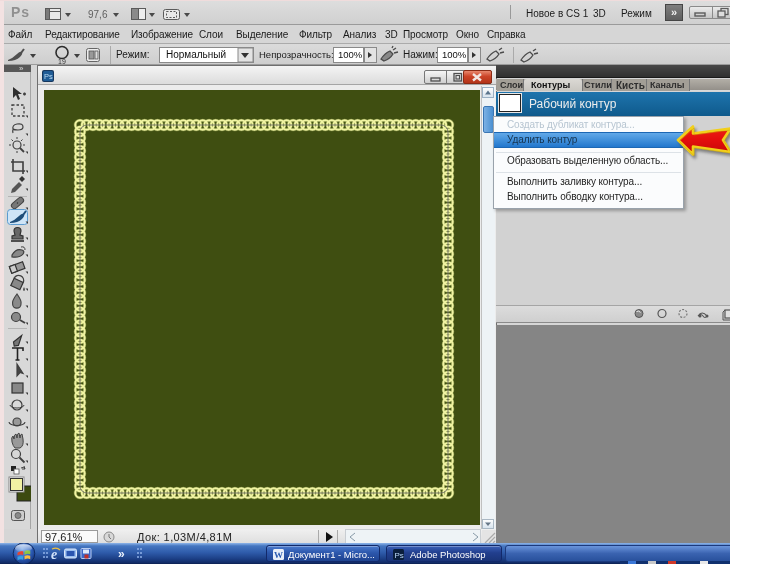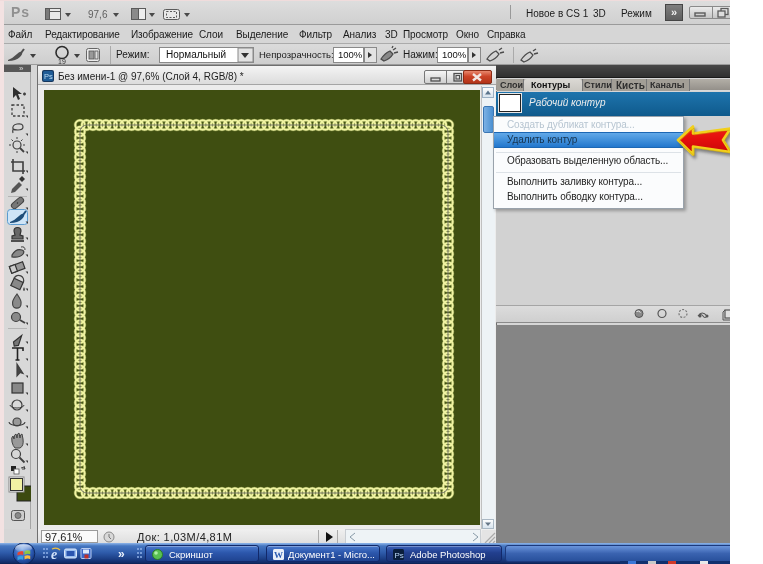--- a/index.html
+++ b/index.html
@@ -251,21 +251,20 @@
 </svg>
 
 <div class="abs" id="wsp"></div>
 <div class="abs" id="docwin"></div>
 <div class="abs" id="doctitle"></div>
 <svg class="abs" style="left:42px;top:70px" width="12" height="12" viewBox="0 0 12 12">
  <rect width="12" height="12" rx="2" fill="#16375e"></rect>
  <rect x="1" y="1" width="10" height="10" rx="1.5" fill="#1f5c96"></rect>
  <text x="2" y="9" font-size="7.5" fill="#bcdcf4" font-family="Liberation Sans">Ps</text>
 </svg>
-<div class="txt" style="left:58px;top:71px;font-size:10px;color:#1f1f1f">Без имени-1 @ 97,6% (Слой 4, RGB/8) *</div>
 
 <div class="abs" style="left:424px;top:70px;width:68px;height:14px;background:linear-gradient(#f6f6f6,#cfcfcf);border:1px solid #777;border-radius:2px"></div>
 <div class="abs" style="left:446px;top:70px;width:1px;height:14px;background:#777"></div>
 <div class="abs" style="left:463px;top:70px;width:29px;height:14px;background:linear-gradient(#e8886e,#cc4428 45%,#b33418);border:1px solid #8a2a14;border-radius:2px"></div>
 <svg class="abs" style="left:424px;top:70px" width="68" height="14" viewBox="0 0 68 14">
  <rect x="7" y="8" width="9" height="3" fill="none" stroke="#4f4f4f" stroke-width="1.3"></rect>
  <rect x="30" y="3.5" width="7.5" height="7.5" fill="none" stroke="#4f4f4f" stroke-width="1.3"></rect>
  <rect x="32" y="5.5" width="3.5" height="3.5" fill="none" stroke="#4f4f4f" stroke-width="1.1"></rect>
  <path d="M49,4 l8,6.5 M57,4 l-8,6.5" stroke="#f2e6e2" stroke-width="2.4"></path>
 </svg>
@@ -554,21 +553,21 @@
 <div class="txt" style="left:531px;top:80px;font-size:9px;font-weight:bold;color:#101010">Контуры</div>
 <div class="abs" style="left:582px;top:79px;width:30px;height:12px;background:#a29e96;border-right:1px solid #777;border-left:1px solid #777"></div>
 <div class="txt" style="left:584px;top:80px;font-size:9px;font-weight:bold;color:#2e2e2e">Стили</div>
 <div class="abs" style="left:612px;top:79px;width:35px;height:12px;background:#a29e96;border-right:1px solid #777"></div>
 <div class="txt" style="left:616px;top:80px;font-size:10px;font-weight:bold;color:#2e2e2e">Кисть</div>
 <div class="abs" style="left:647px;top:79px;width:43px;height:12px;background:#a29e96;border-right:1px solid #777"></div>
 <div class="txt" style="left:650px;top:80px;font-size:9px;font-weight:bold;color:#2e2e2e">Каналы</div>
 <div class="txt" style="left:753px;top:80px;font-size:7px;color:#222">▼</div>
 <div class="abs" id="bluerow"></div>
 <div class="abs" style="left:499px;top:94px;width:22px;height:18px;background:#fff;border:1px solid #222;box-shadow:0 0 0 1px #e8e8e8"></div>
-<div class="txt" style="left:529px;top:97px;font-size:10px;font-style:italic;color:#ececec">Рабочий контур</div>
+<div class="txt" style="left:529px;top:97px;font-size:12px;color:#ececec">Рабочий контур</div>
 <div class="abs" id="panelbody"></div>
 <div class="abs" id="paneliconbar"></div>
 <svg class="abs" style="left:630px;top:307px" width="130" height="14" viewBox="0 0 130 14">
  <circle cx="9" cy="6.5" r="4" fill="#8a8a8a" stroke="#555"></circle>
  <path d="M6.5,4.5 a3,3 0 0 1 4,1" stroke="#eee" fill="none"></path>
  <circle cx="32" cy="6.5" r="4" fill="none" stroke="#555" stroke-width="1.2"></circle>
  <circle cx="53" cy="6.5" r="4" fill="none" stroke="#777" stroke-width="1.2" stroke-dasharray="2 1.5"></circle>
  <path d="M68,9 q4,-6 9,0 q-2,3 -4,0 q-2,-3 -5,0 z" fill="none" stroke="#555" stroke-width="1.1"></path>
  <circle cx="70" cy="9" r="1.5" fill="#555"></circle>
       <circle cx="77" cy="9" r="1.5" fill="#555"></circle>
@@ -646,27 +645,20 @@
  <text x="76" y="13" font-size="12" font-weight="bold" fill="#e8f0fc" font-family="Liberation Sans">»</text>
  <g fill="#8fb0e8">
         <circle cx="96" cy="4" r="1"></circle>
         <circle cx="96" cy="8" r="1"></circle>
         <circle cx="96" cy="12" r="1"></circle>
         <circle cx="99" cy="4" r="1"></circle>
         <circle cx="99" cy="8" r="1"></circle>
         <circle cx="99" cy="12" r="1"></circle>
       </g>
 </svg>
-<div class="tbtn" style="left:145px;width:114px">
- <svg style="position:absolute;left:6px;top:3px" width="11" height="11">
-        <circle cx="5.5" cy="5.5" r="5" fill="#58c052" stroke="#2a7a28"></circle>
-        <circle cx="4" cy="4" r="1.8" fill="#aef0a8"></circle>
-      </svg>
- <span style="position:absolute;left:23px;top:1px">Скриншот</span>
-</div>
 <div class="tbtn" style="left:266px;width:114px">
  <svg style="position:absolute;left:6px;top:3px" width="11" height="11">
         <rect width="11" height="11" rx="1.5" fill="#e8eef8"></rect>
         <text x="1" y="9" font-size="9" font-weight="bold" fill="#2a5ab0" font-family="Liberation Serif">W</text>
       </svg>
  <span style="position:absolute;left:21px;top:1px">Документ1 - Micro...</span>
 </div>
 <div class="tbtn" style="left:386px;width:116px;background:linear-gradient(#3a60b8,#223f8e 45%,#1a3478)">
  <svg style="position:absolute;left:6px;top:3px" width="11" height="11">
         <rect width="11" height="11" rx="1.5" fill="#0a1e3c"></rect>

